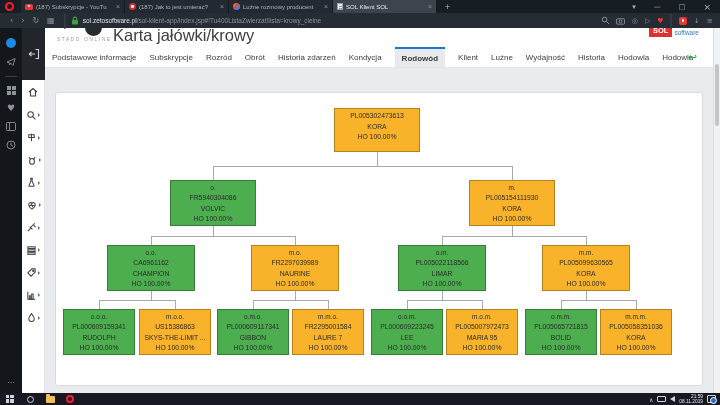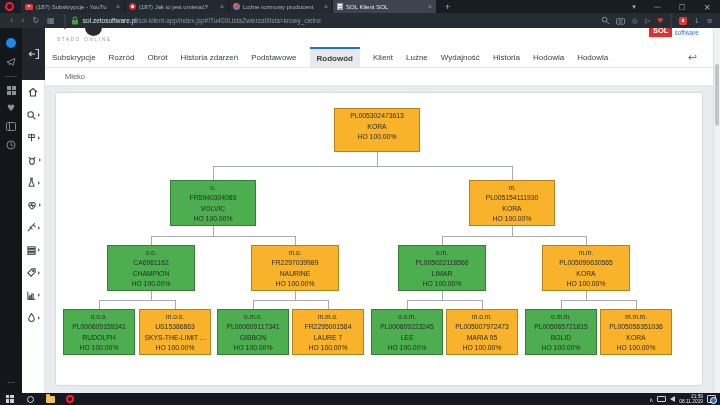--- a/index.html
+++ b/index.html
@@ -269,45 +269,44 @@
       <svg width="11" height="11" viewBox="0 0 12 12">
           <path d="M6 1.8 C6 1.8 3 5.4 3 7.4 A3 3 0 0 0 9 7.4 C9 5.4 6 1.8 6 1.8 Z"></path>
         </svg>
       <span class="caret"></span>
     </div>
   </div>
 
   <div class="abs hdr">
     <div class="logo-circ"></div>
     <div class="logo-txt">STADO ONLINE</div>
+    <div class="page-title">Karta jałówki/krowy</div>
     <div class="brand">
       <span class="sol">SOL</span>
       <span class="soft">software</span>
     </div>
   </div>
 
   <div class="abs tabsrow">
+    <div class="ntab">Podstawowe informacje</div>
     <div class="ntab">Subskrypcje</div>
     <div class="ntab">Rozród</div>
     <div class="ntab">Obrót</div>
     <div class="ntab">Historia zdarzeń</div>
-    <div class="ntab">Podstawowe</div>
+    <div class="ntab">Kondycja</div>
     <div class="ntab active">Rodowód</div>
     <div class="ntab">Klient</div>
     <div class="ntab">Luźne</div>
     <div class="ntab">Wydajność</div>
     <div class="ntab">Historia</div>
     <div class="ntab">Hodowla</div>
     <div class="ntab">Hodowla</div>
     <div class="backarrow">↩</div>
   </div>
 
-  <div class="abs subtabrow">
-    <span>Mleko</span>
-  </div>
 
   <div class="abs content"></div>
   <div class="abs panel"></div>
 
   <div class="abs cline" style="left:377px;top:152px;width:1px;height:14px"></div>
   <div class="abs cline" style="left:213px;top:166px;width:300px;height:1px"></div>
   <div class="abs cline" style="left:213px;top:166px;width:1px;height:14px"></div>
   <div class="abs cline" style="left:512px;top:166px;width:1px;height:14px"></div>
   <div class="abs cline" style="left:213px;top:226px;width:1px;height:10px"></div>
   <div class="abs cline" style="left:151px;top:236px;width:145px;height:1px"></div>

